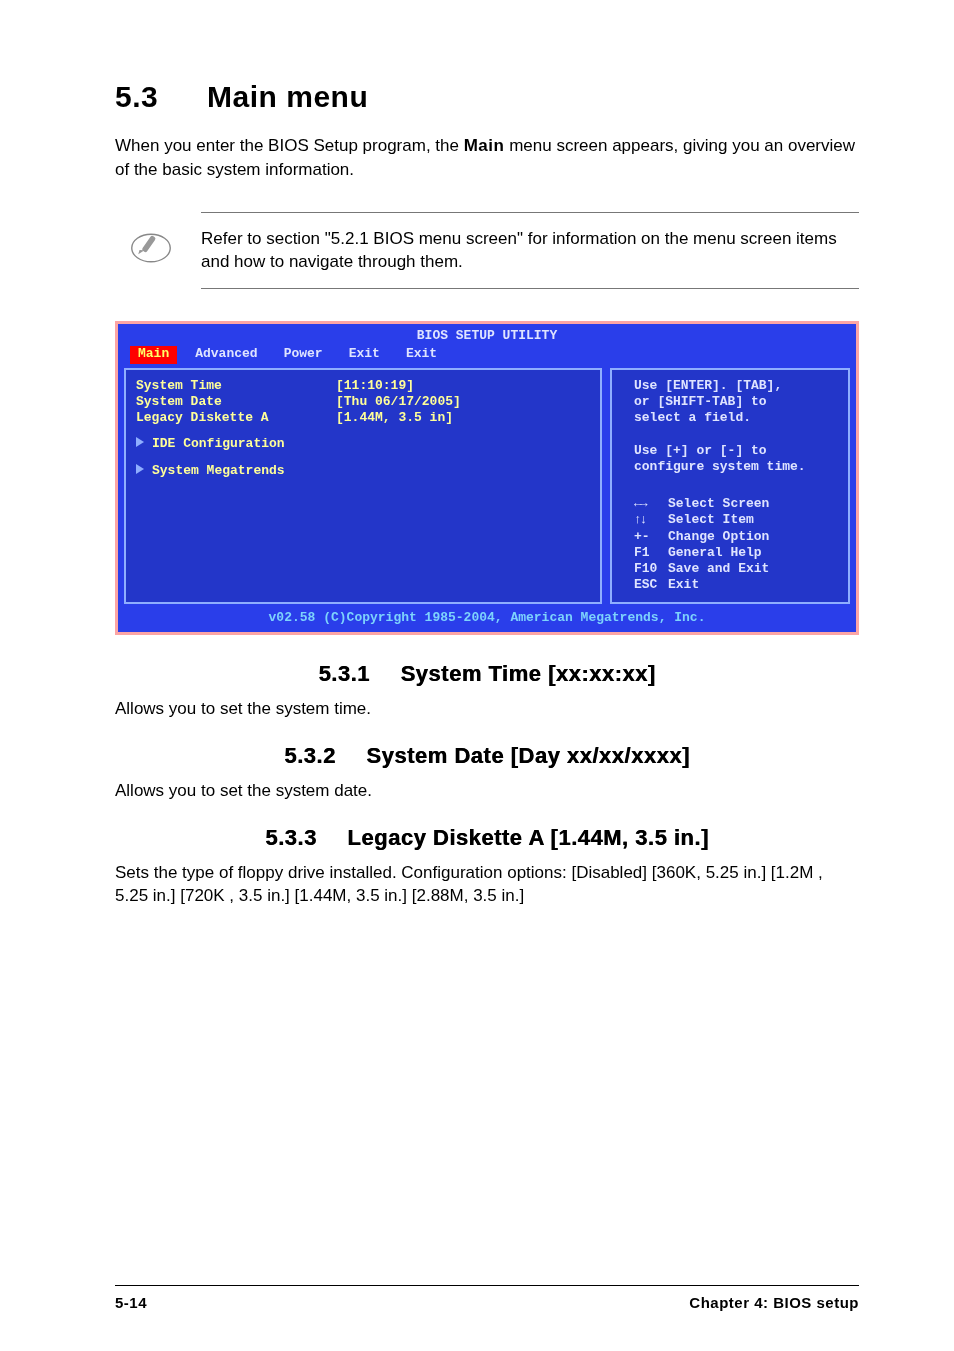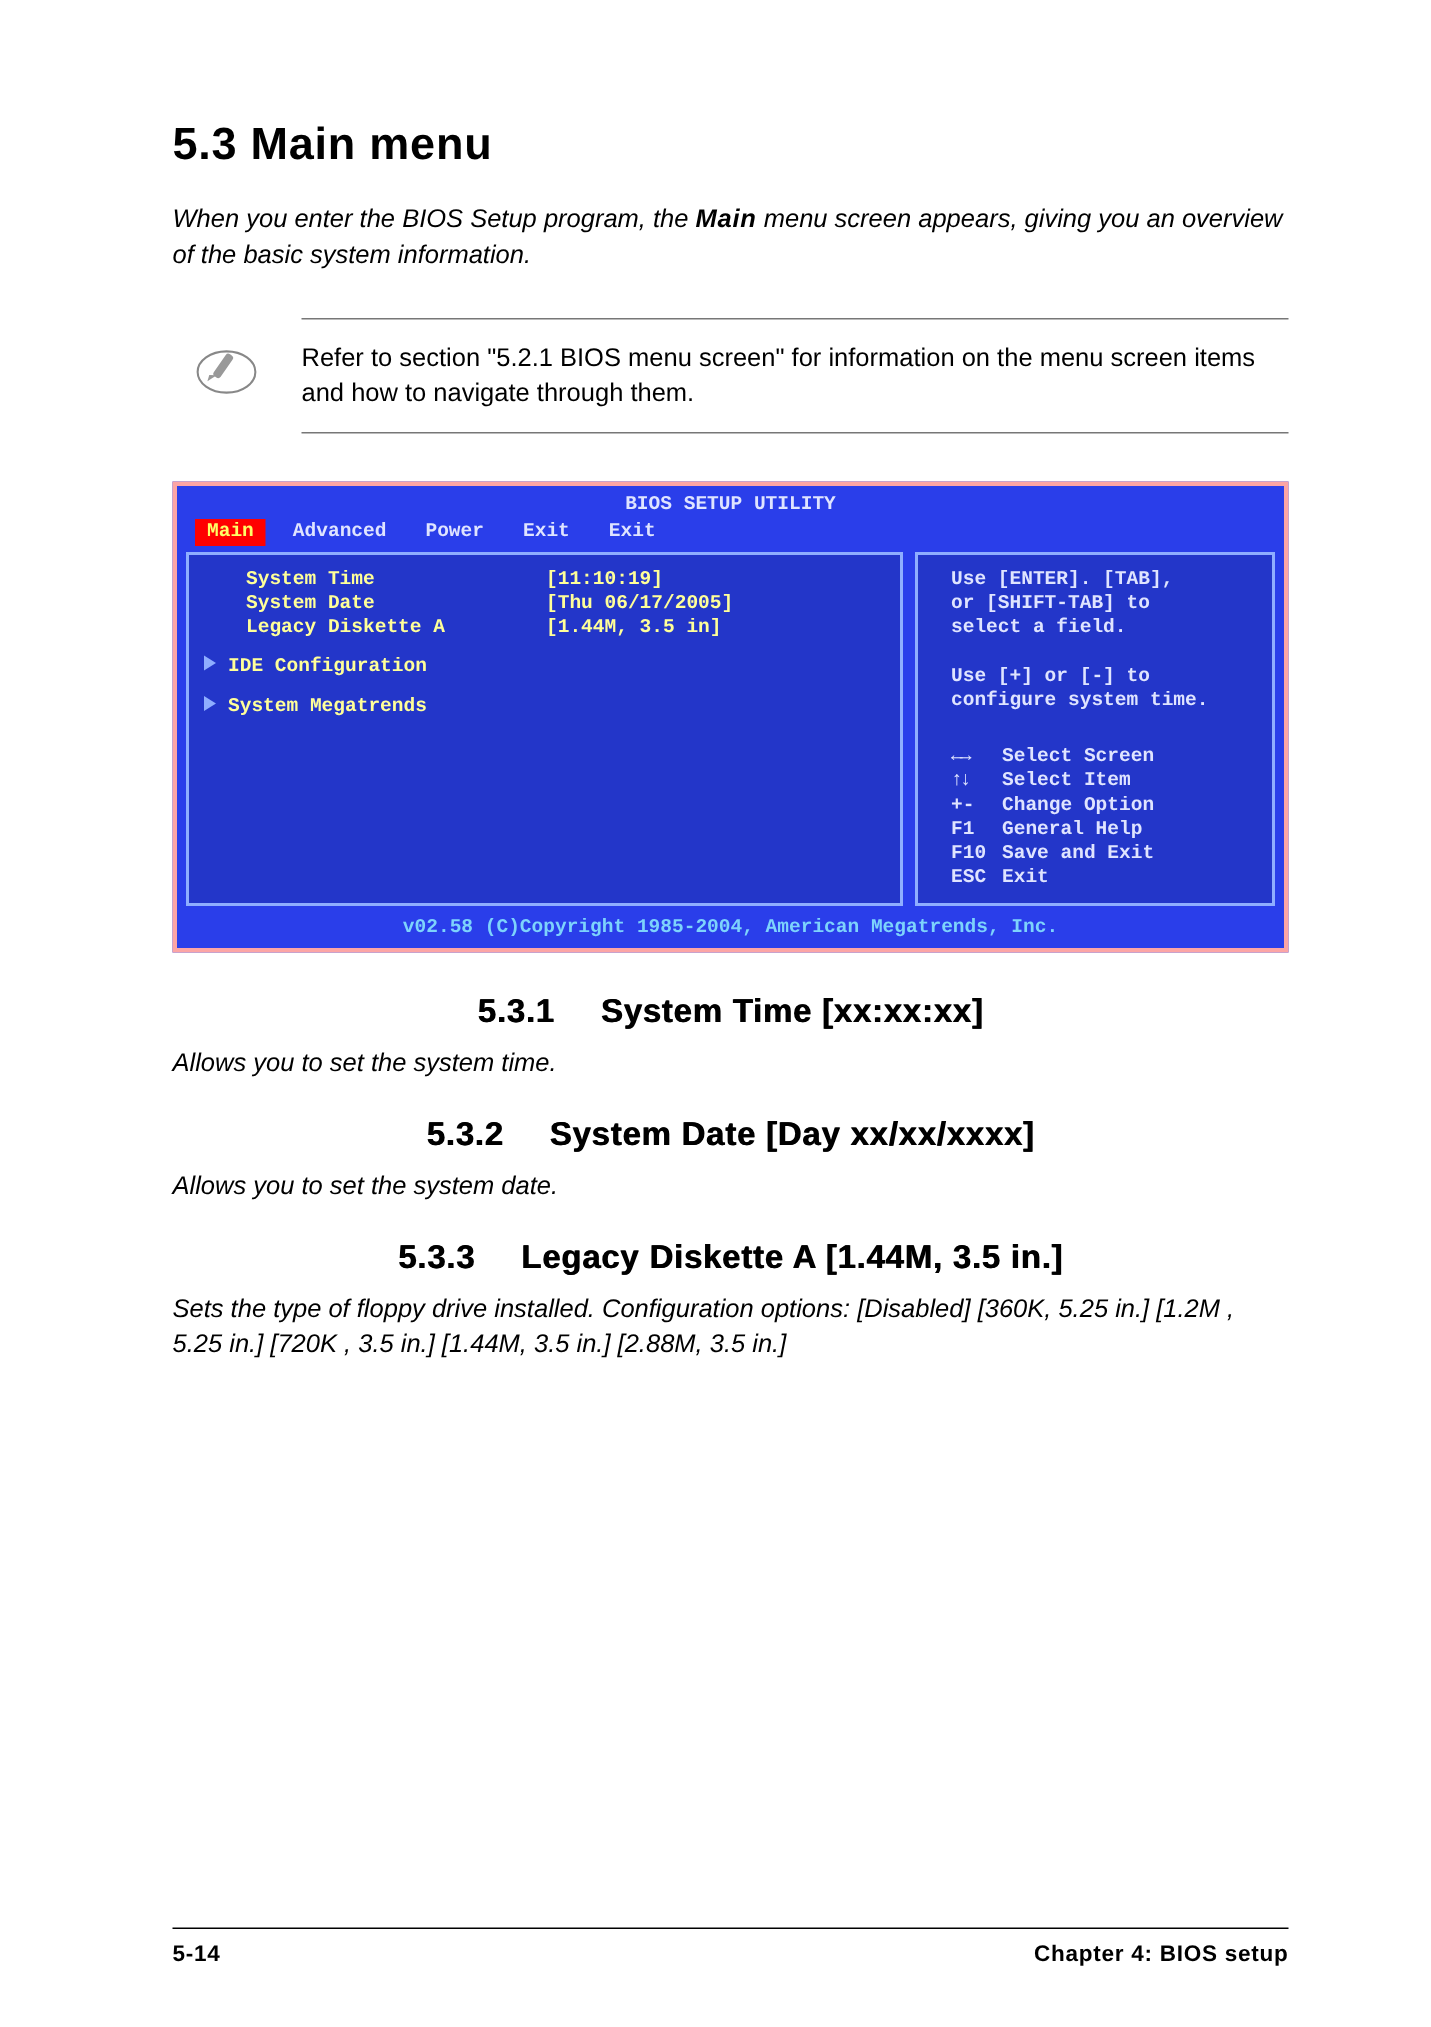--- a/index.html
+++ b/index.html
@@ -11,26 +11,25 @@
       padding: 80px 95px 40px 115px;
       min-height: 1351px;
       position: relative;
     }
     h1.section-title {
       font-size: 30px;
       font-weight: 900;
       letter-spacing: 0.5px;
       margin-bottom: 20px;
     }
-    .section-num { display: inline-block; }
+    .section-num { display: inline-block; margin-right: 40px; }
     p.body-text {
       font-size: 17px;
       line-height: 1.4;
       margin-bottom: 18px;
-      font-style: italic;
     }
     .bolded { font-weight: 900; letter-spacing: 0.5px; }
     
     .note-wrap {
       display: flex;
       align-items: center;
       gap: 28px;
       padding: 12px 0 12px 14px;
       margin-bottom: 20px;
     }
@@ -63,21 +62,21 @@
       display: grid;
       grid-template-columns: 1fr 240px;
       gap: 8px;
     }
     .bios-left {
       border: 2px solid #8faeff;
       background: #2336c9;
       padding: 8px 10px;
       color: #ffff99;
     }
-    .bios-left .row { display: grid; grid-template-columns: 200px 1fr; margin-left: 28px; }
+    .bios-left .row { display: grid; grid-template-columns: 200px 1fr; }
     .bios-left .submenu::before {
       content: "";
       display: inline-block;
       width: 0; height: 0;
       border-top: 5px solid transparent;
       border-bottom: 5px solid transparent;
       border-left: 8px solid #8faeff;
       margin-right: 8px;
       vertical-align: 0px;
     }

